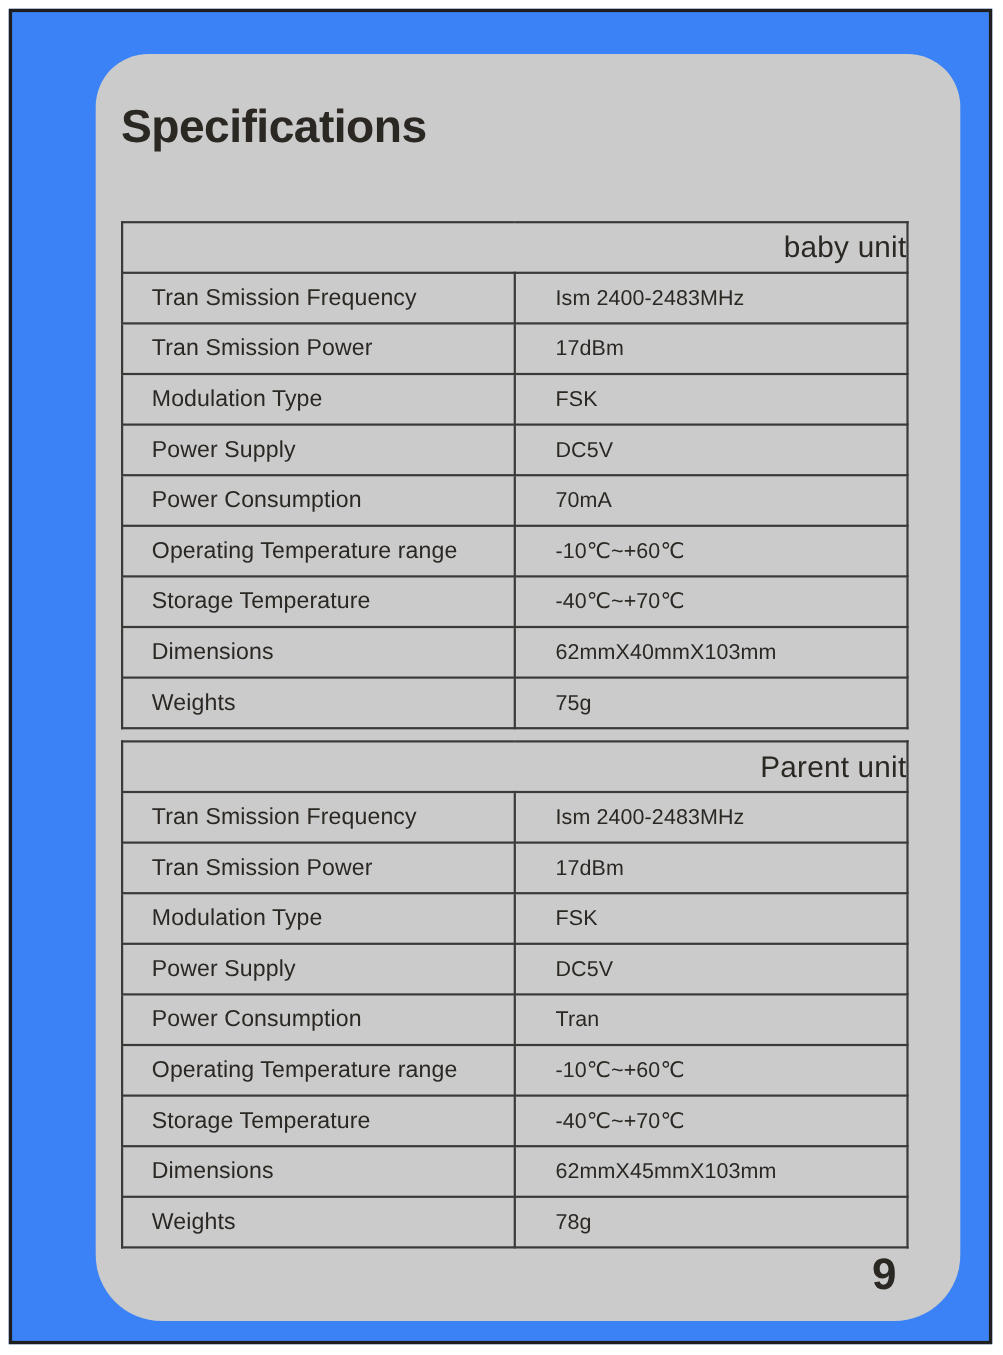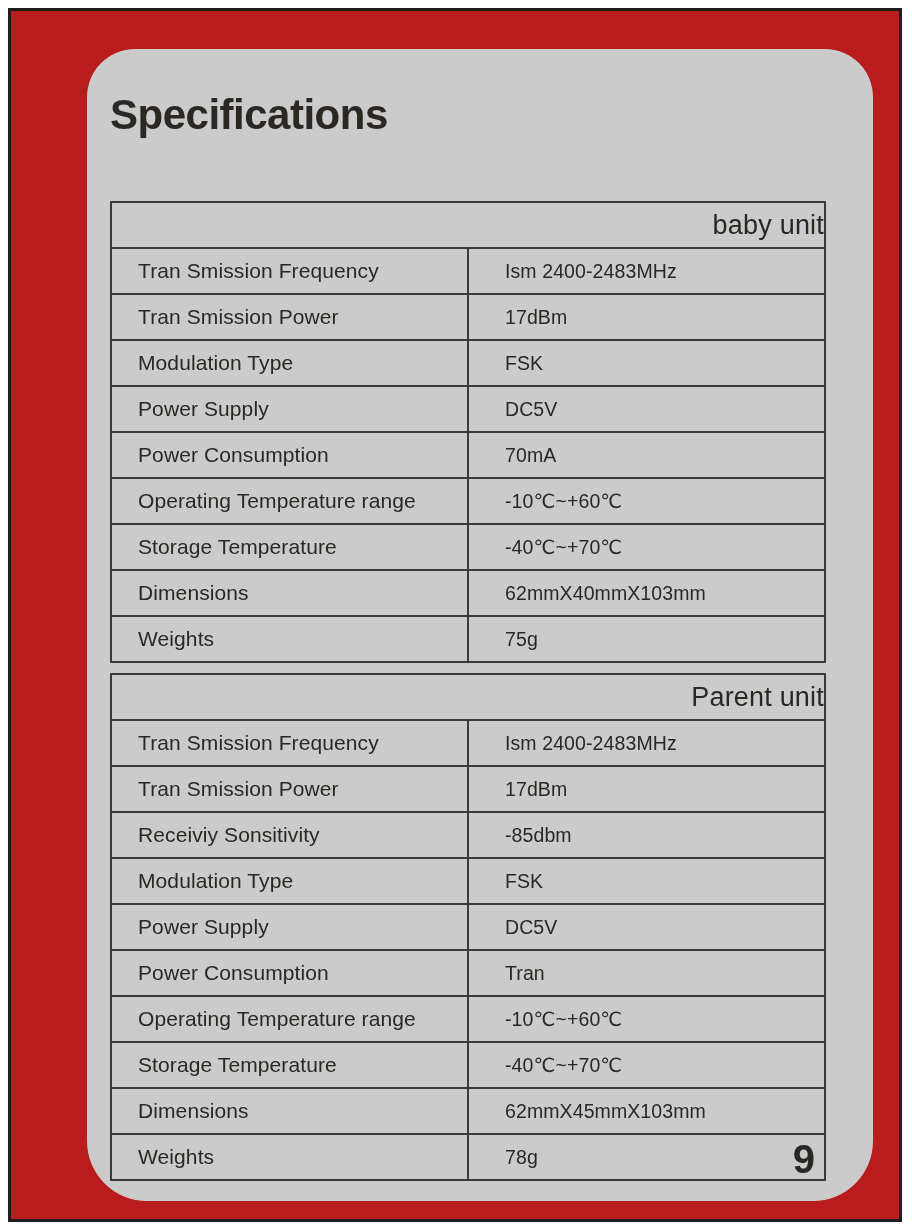--- a/index.html
+++ b/index.html
@@ -24,21 +24,21 @@
     background: #ffffff;
   }
   #page-frame {
     position: absolute;
     left: 8px;
     top: 8px;
     width: 894px;
     height: 1214px;
     border: 3px solid #1e1e1e;
     box-sizing: border-box;
-    background: #b91c1c;
+    background: #3b82f6;
   }
 
   
   #panel {
     position: absolute;
     left: 76px;
     top: 38px;
     width: 786px;
     height: 1152px;
     background: #cbcbcb;
@@ -174,24 +174,20 @@
             </tr>
             <tr>
               <td class="spec-label">Tran Smission Frequency</td>
               <td class="spec-value">Ism 2400-2483MHz</td>
             </tr>
             <tr>
               <td class="spec-label">Tran Smission Power</td>
               <td class="spec-value">17dBm</td>
             </tr>
             <tr>
-              <td class="spec-label">Receiviy Sonsitivity</td>
-              <td class="spec-value">-85dbm</td>
-            </tr>
-            <tr>
               <td class="spec-label">Modulation Type</td>
               <td class="spec-value">FSK</td>
             </tr>
             <tr>
               <td class="spec-label">Power Supply</td>
               <td class="spec-value">DC5V</td>
             </tr>
             <tr>
               <td class="spec-label">Power Consumption</td>
               <td class="spec-value">Tran</td>

